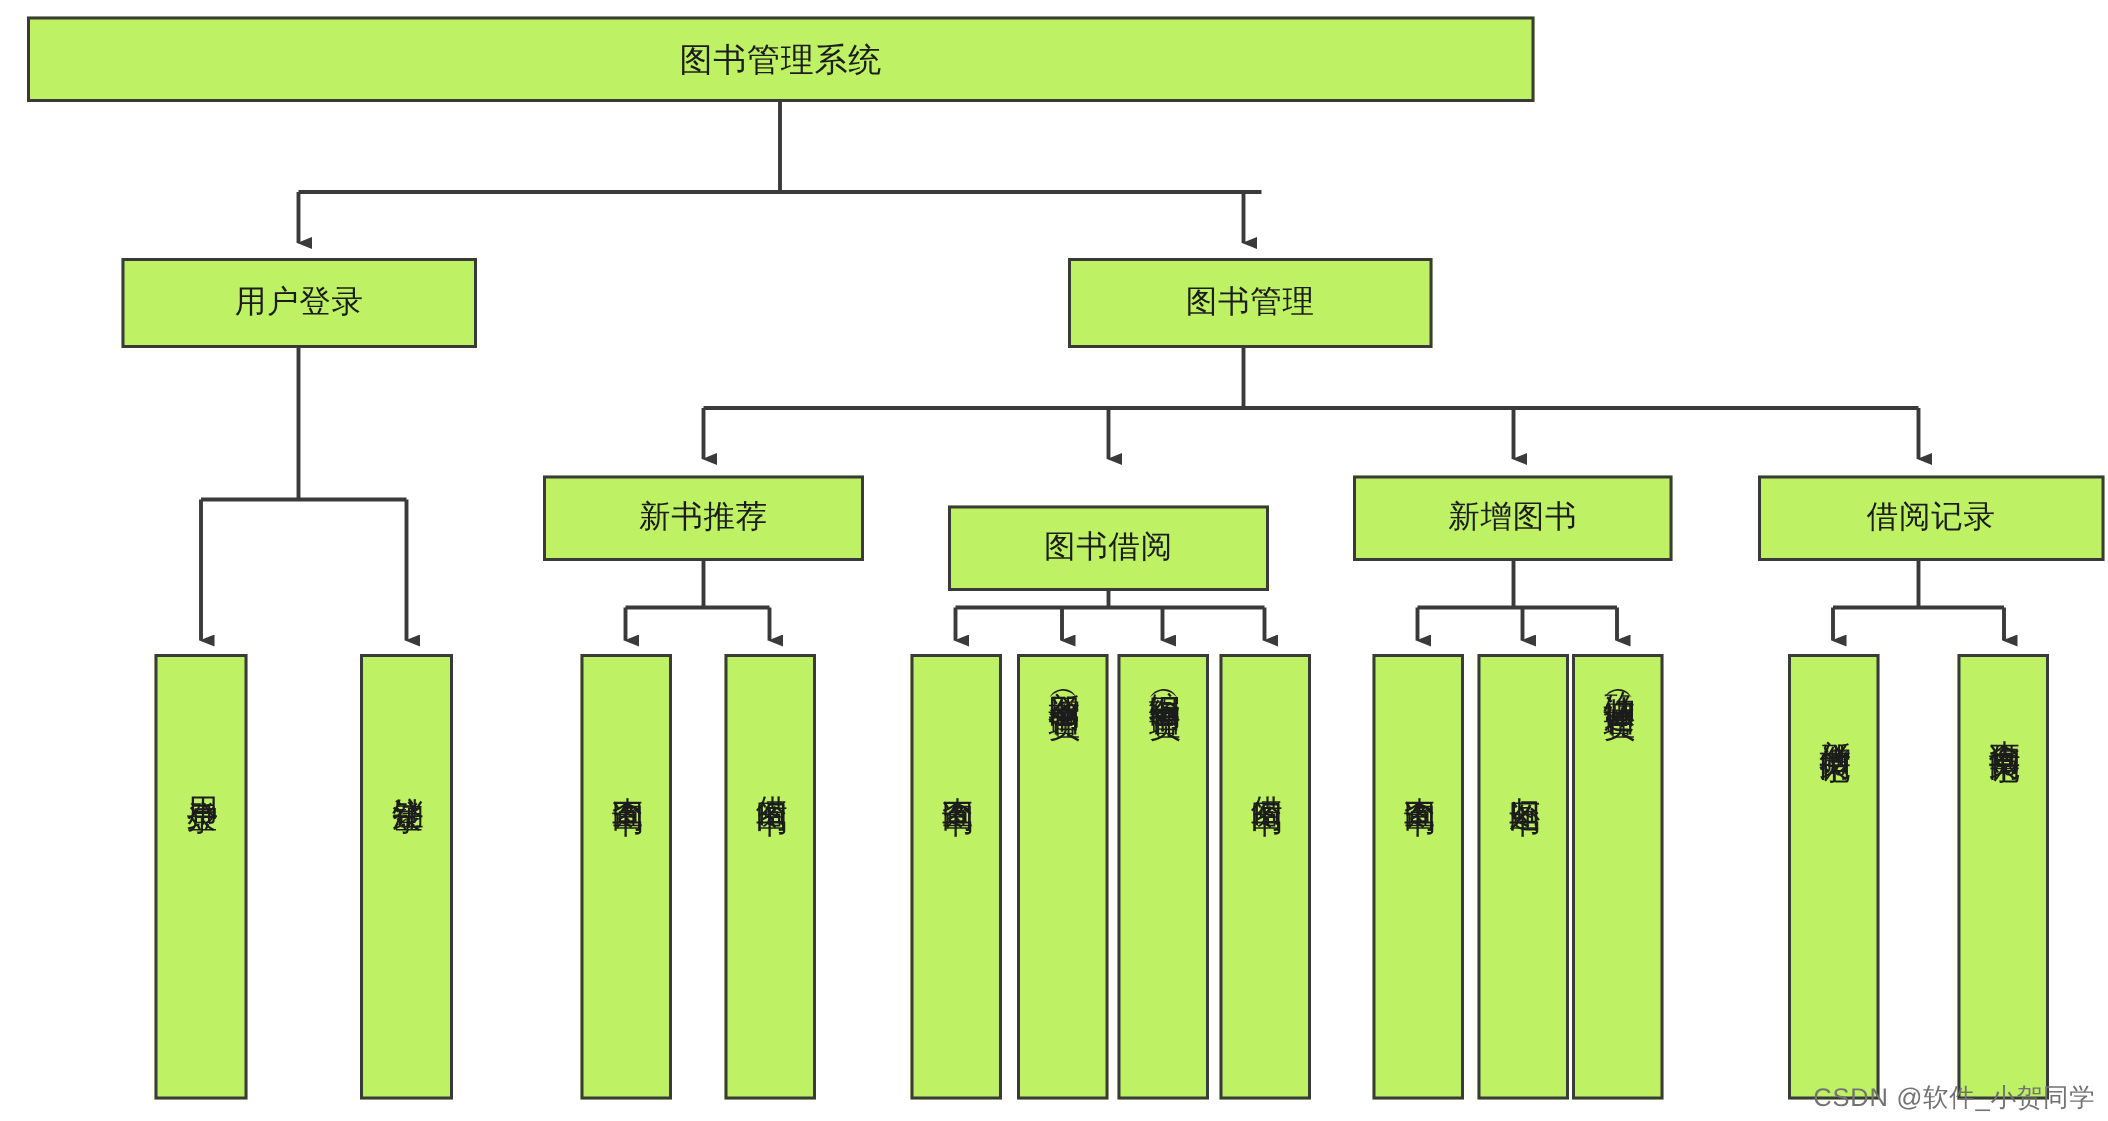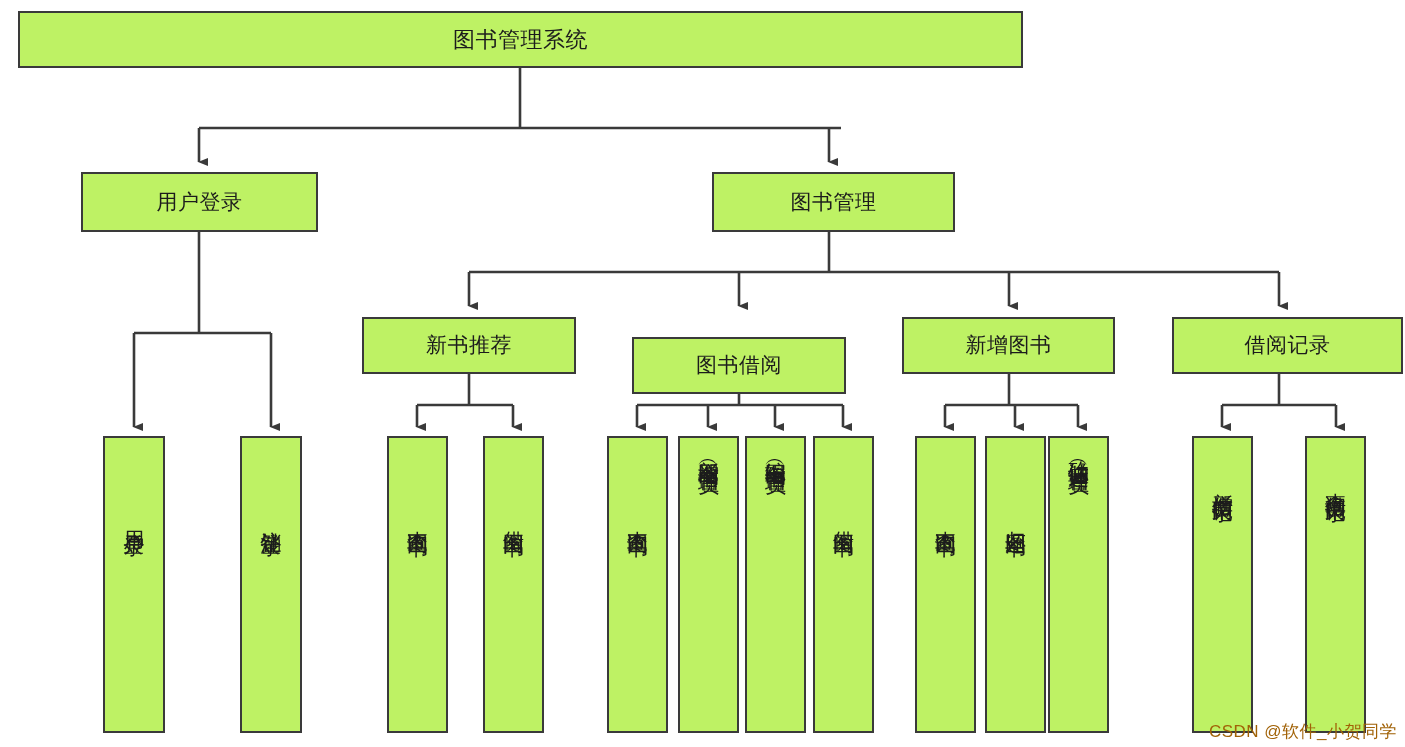--- a/index.html
+++ b/index.html
@@ -58,21 +58,21 @@
     font-size: 21px;
     line-height: 1.05;
     letter-spacing: 2px;
     white-space: nowrap;
   }
   #watermark {
     position: absolute;
     right: 8px;
     bottom: 4px;
     font-size: 17px;
-    color: #a16207;
+    color: #737373;
     letter-spacing: 0.5px;
     user-select: none;
     white-space: nowrap;
   }
 </style>
 </head>
 <body>
 
 <div id="diagram-canvas">
 

